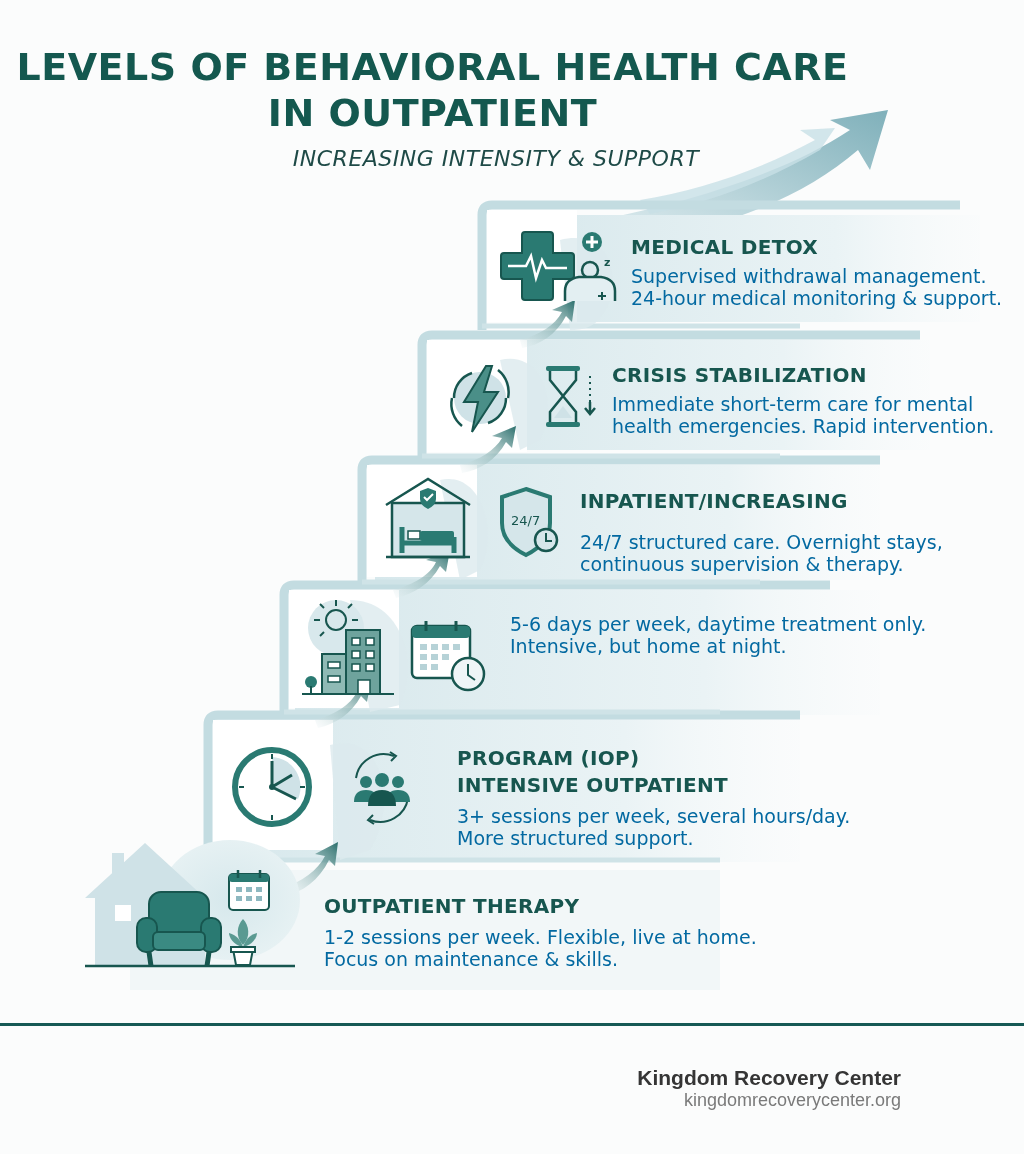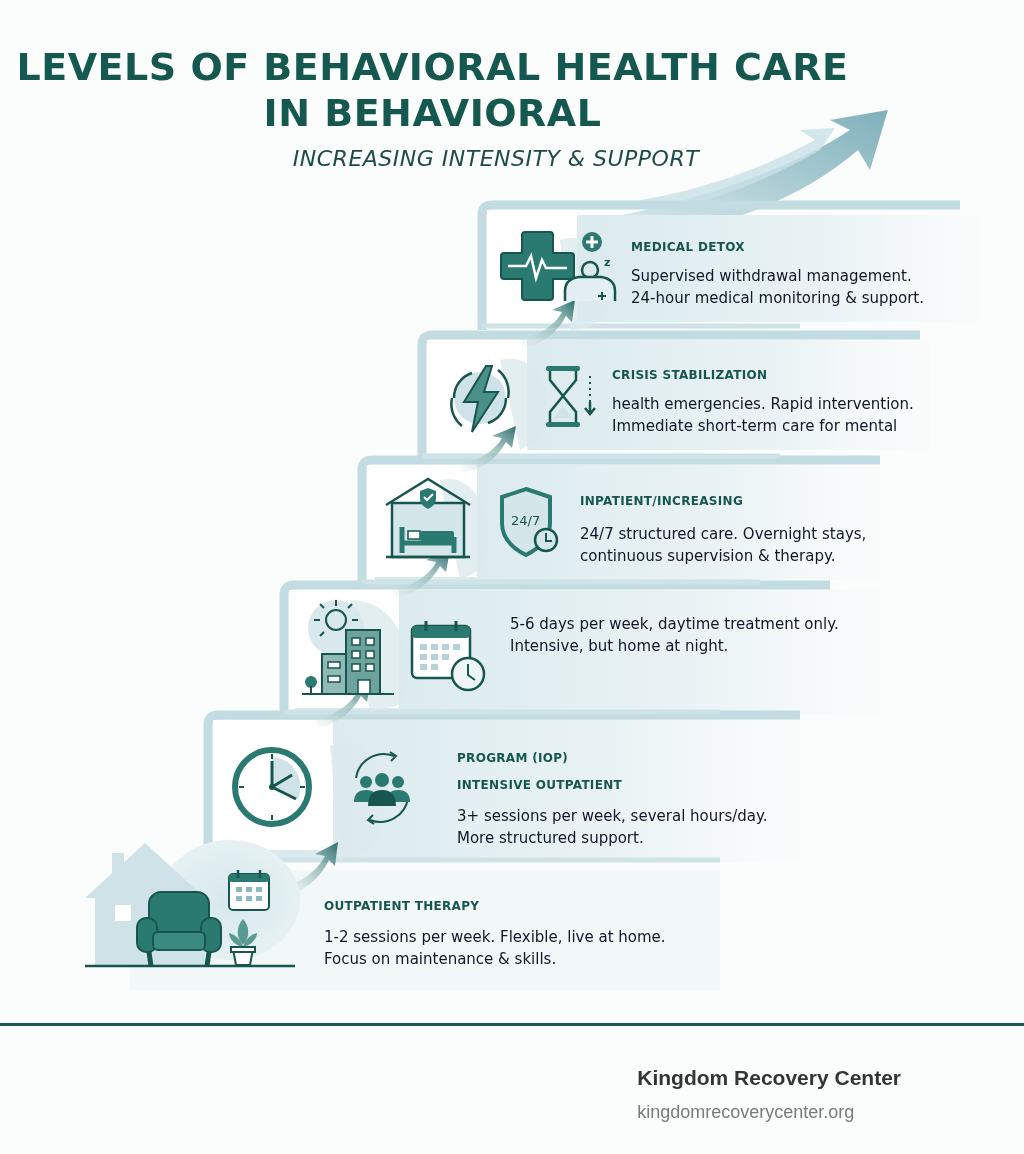--- a/index.html
+++ b/index.html
@@ -1,34 +1,34 @@
 <!DOCTYPE html>
 <html><head>
 <meta charset="utf-8">
 <style>
   html, body { margin:0; padding:0; }
   body { width:1024px; height:1154px; background:#fbfcfc; position:relative; overflow:hidden; font-family:"Liberation Sans", sans-serif; }
   .title { position:absolute; left:0; width:865px; top:44px; text-align:center; font-family:"DejaVu Sans", sans-serif; font-weight:bold; color:#14584f; font-size:38px; line-height:46px; letter-spacing:0.5px; }
   .subtitle { position:absolute; left:0; width:992px; top:146px; text-align:center; font-family:"DejaVu Sans", sans-serif; font-style:italic; color:#1e4a47; font-size:22px; letter-spacing:0.5px; font-weight:300; }
   svg.bg { position:absolute; left:0; top:0; }
   .step-text { position:absolute; }
-  .step-title { font-family:"DejaVu Sans", sans-serif; font-weight:bold; color:#17564f; font-size:12px; line-height:27px; letter-spacing:0.3px; }
-  .step-desc { font-family:"DejaVu Sans", sans-serif; color:#0f172a; font-size:15px; line-height:22px; margin-top:6px; }
+  .step-title { font-family:"DejaVu Sans", sans-serif; font-weight:bold; color:#17564f; font-size:20px; line-height:27px; letter-spacing:0.3px; }
+  .step-desc { font-family:"DejaVu Sans", sans-serif; color:#0369a1; font-size:19px; line-height:22px; margin-top:6px; }
   .footer-line { position:absolute; left:0; top:1023px; width:1024px; height:3px; background:#165955; }
-  .brand { position:absolute; right:123px; top:1066px; text-align:left; }
+  .brand { position:absolute; right:123px; top:1066px; text-align:right; }
   .brand-name { font-family:"Liberation Sans", sans-serif; font-weight:bold; font-size:21px; color:#353535; }
-  .brand-url { font-family:"Liberation Sans", sans-serif; font-size:18px; color:#7a7a7a; margin-top:12px; }
+  .brand-url { font-family:"Liberation Sans", sans-serif; font-size:18px; color:#7a7a7a; margin-top:0px; }
   .icon { position:absolute; }
 </style>
 </head>
 <body>
 
 <div class="title">
   <div>LEVELS OF BEHAVIORAL HEALTH CARE</div>
-  <div>IN BEHAVIORAL</div>
+  <div>IN OUTPATIENT</div>
 </div>
 <div class="subtitle">INCREASING INTENSITY &amp; SUPPORT</div>
 
 <svg class="bg" width="1024" height="1154" viewBox="0 0 1024 1154">
   <defs>
     <linearGradient id="bandGrad" x1="0" y1="0" x2="1" y2="0">
       <stop offset="0" stop-color="#d7e8ec"></stop>
       <stop offset="0.7" stop-color="#eaf3f5"></stop>
       <stop offset="1" stop-color="#f7fafb" stop-opacity="0.3"></stop>
     </linearGradient>
@@ -256,28 +256,28 @@
   <div class="step-title">MEDICAL DETOX</div>
   <div class="step-desc" style="margin-top:4px">
     <div>Supervised withdrawal management.</div>
     <div>24-hour medical monitoring &amp; support.</div>
   </div>
 </div>
 
 <div class="step-text" style="left:612px;top:362px">
   <div class="step-title">CRISIS STABILIZATION</div>
   <div class="step-desc" style="margin-top:4px">
+    <div>Immediate short-term care for mental</div>
     <div>health emergencies. Rapid intervention.</div>
-    <div>Immediate short-term care for mental</div>
   </div>
 </div>
 
 <div class="step-text" style="left:580px;top:488px">
   <div class="step-title">INPATIENT/INCREASING</div>
-  <div class="step-desc" style="margin-top:8px">
+  <div class="step-desc" style="margin-top:16px">
     <div>24/7 structured care. Overnight stays,</div>
     <div>continuous supervision &amp; therapy.</div>
   </div>
 </div>
 
 <div class="step-text" style="left:510px;top:607px">
   <div class="step-desc">
     <div>5-6 days per week, daytime treatment only.</div>
     <div>Intensive, but home at night.</div>
   </div>

